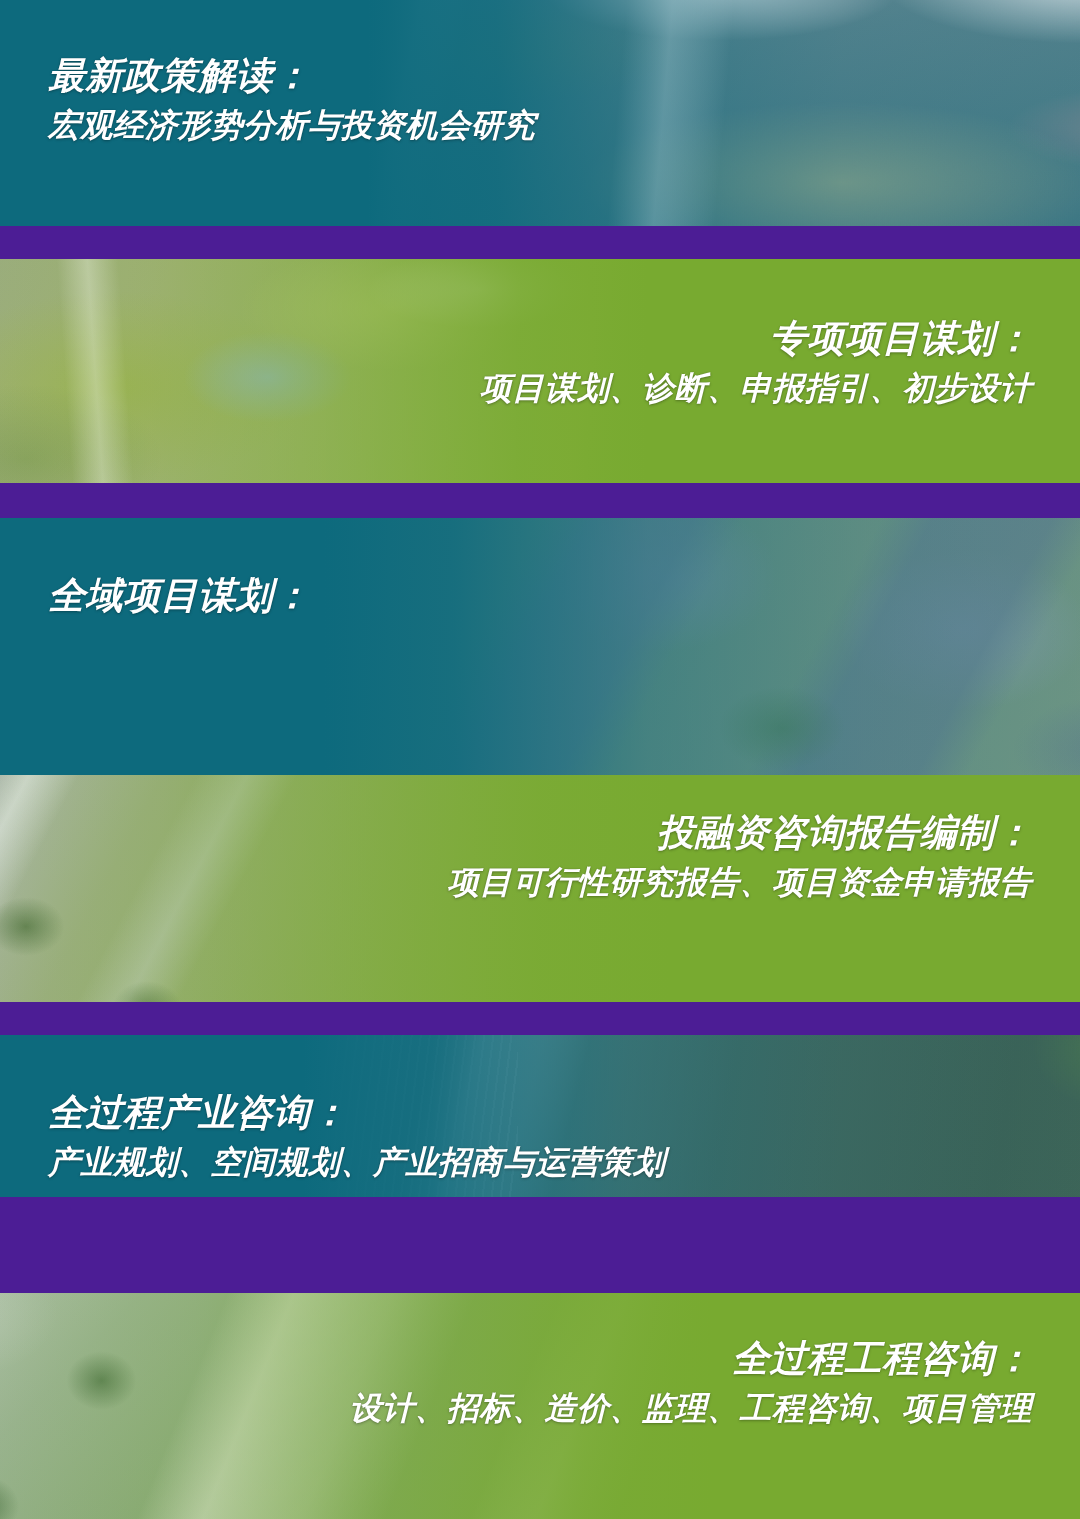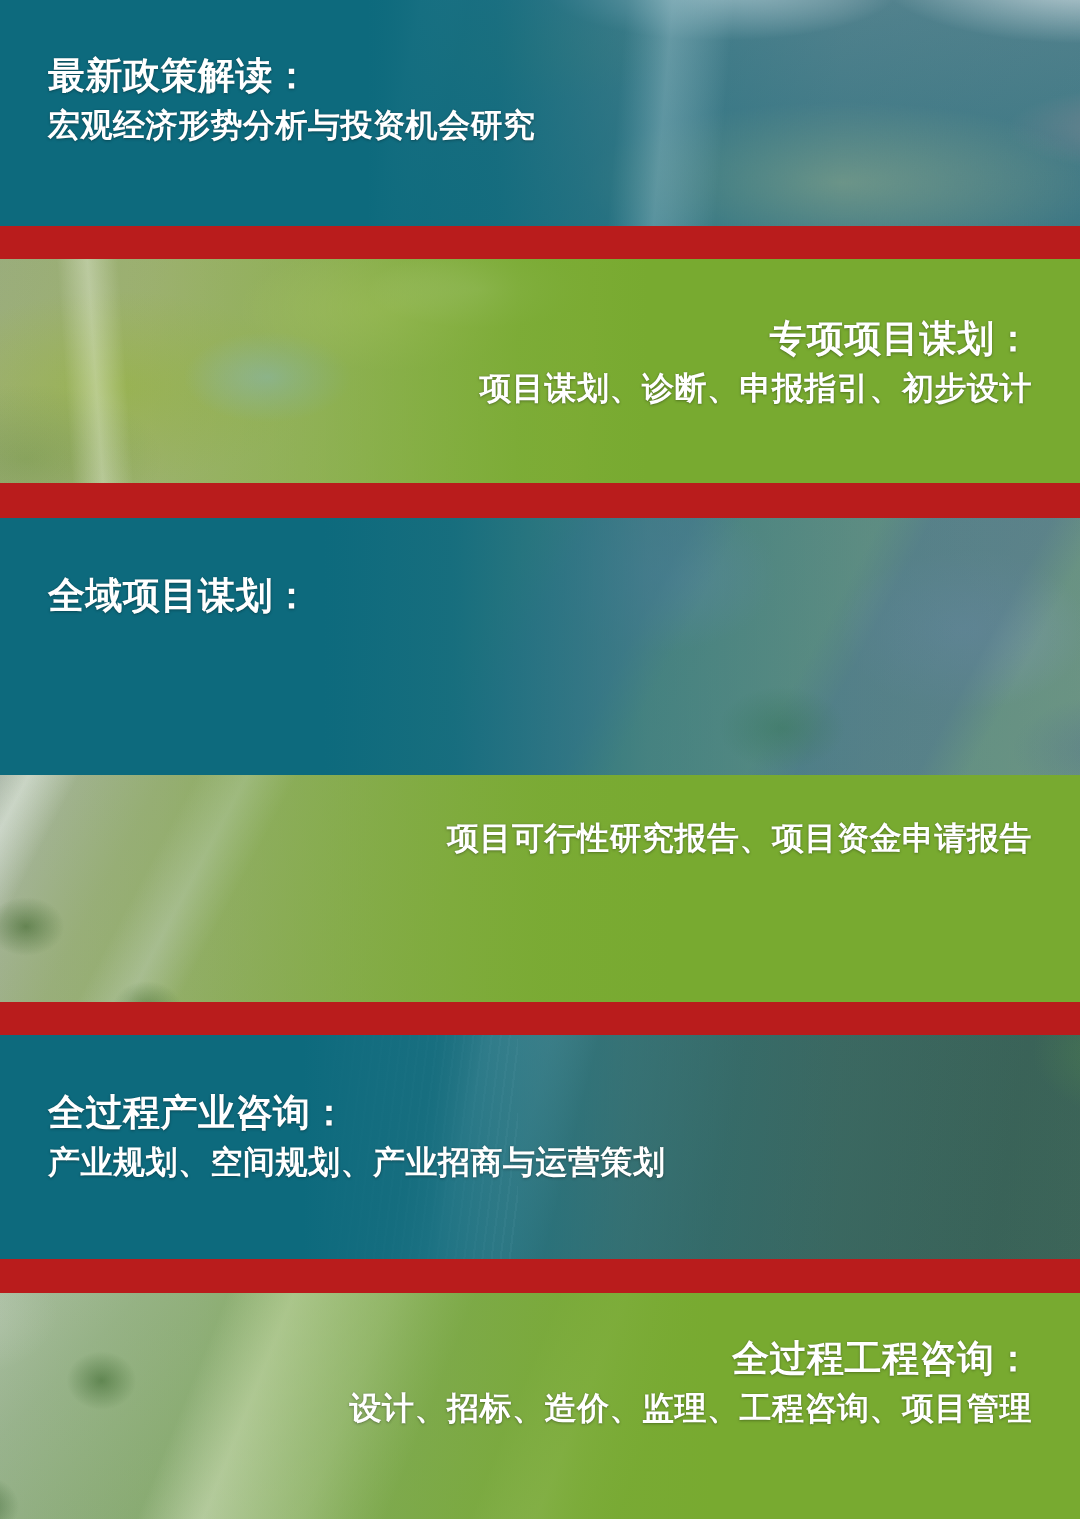--- a/index.html
+++ b/index.html
@@ -5,21 +5,22 @@
   * { margin:0; padding:0; box-sizing:border-box; }
   html, body {
     width:1080px; height:1519px;
     background:#ffffff;
     font-family:"Liberation Sans", "DejaVu Sans", sans-serif;
     overflow:hidden;
   }
   #poster {
     position:relative;
     width:1080px; height:1519px;
-    background:#b91c1c;
+    background:#4c1d95;
+    font-style:italic;
   }
 
   .banner {
     position:absolute;
     left:0; width:1080px;
     overflow:hidden;
   }
 
   
   .photo {
@@ -138,21 +139,21 @@
       radial-gradient(ellipse 55px 42px at 16% 62%, rgba(70,105,60,.70) 0%, rgba(70,105,60,0) 70%),
       radial-gradient(ellipse 50px 40px at 24% 88%, rgba(70,105,60,.65) 0%, rgba(70,105,60,0) 70%),
       radial-gradient(ellipse 50px 40px at 4% 80%, rgba(70,105,60,.60) 0%, rgba(70,105,60,0) 70%);
   }
   #b4 .tint {
     background:linear-gradient(270deg, #78aa30 0%, #78aa30 38%, rgba(120,170,48,.90) 50%, rgba(120,170,48,.55) 68%, rgba(120,170,48,.22) 85%, rgba(120,170,48,.10) 100%);
   }
   #b4 .txt { top:36px; }
 
   
-  #b5 { top:1035px; height:224px; background:#0d6a7d; }
+  #b5 { top:1035px; height:162px; background:#0d6a7d; }
   #b5 .l1 {
     background:
       linear-gradient(100deg, #6b8ea8 0%, #7e9cb2 18%, #9ab0c0 34%, #6f8b83 45%, #4e6b5c 62%, #45614f 80%, #4b6a54 100%);
   }
   #b5 .l2 {
     background:
       repeating-linear-gradient(97deg, rgba(255,255,255,.18) 0px, rgba(255,255,255,.18) 2px, rgba(255,255,255,0) 2px, rgba(255,255,255,0) 9px);
     left:30%; right:52%; top:-20%; bottom:-20%;
   }
   #b5 .l3 {
@@ -235,20 +236,21 @@
   </section>
 
   <section class="banner" id="b4">
     <div class="photo">
       <div class="layer l1"></div>
         <div class="layer l2"></div>
         <div class="layer l3"></div>
     </div>
     <div class="tint"></div>
     <div class="txt right">
+      <span class="head">投融资咨询报告编制：</span>
       <span class="body">项目可行性研究报告、项目资金申请报告</span>
     </div>
   </section>
 
   <section class="banner" id="b5">
     <div class="photo">
       <div class="layer l1"></div>
         <div class="layer l2"></div>
         <div class="layer l3"></div>
     </div>

